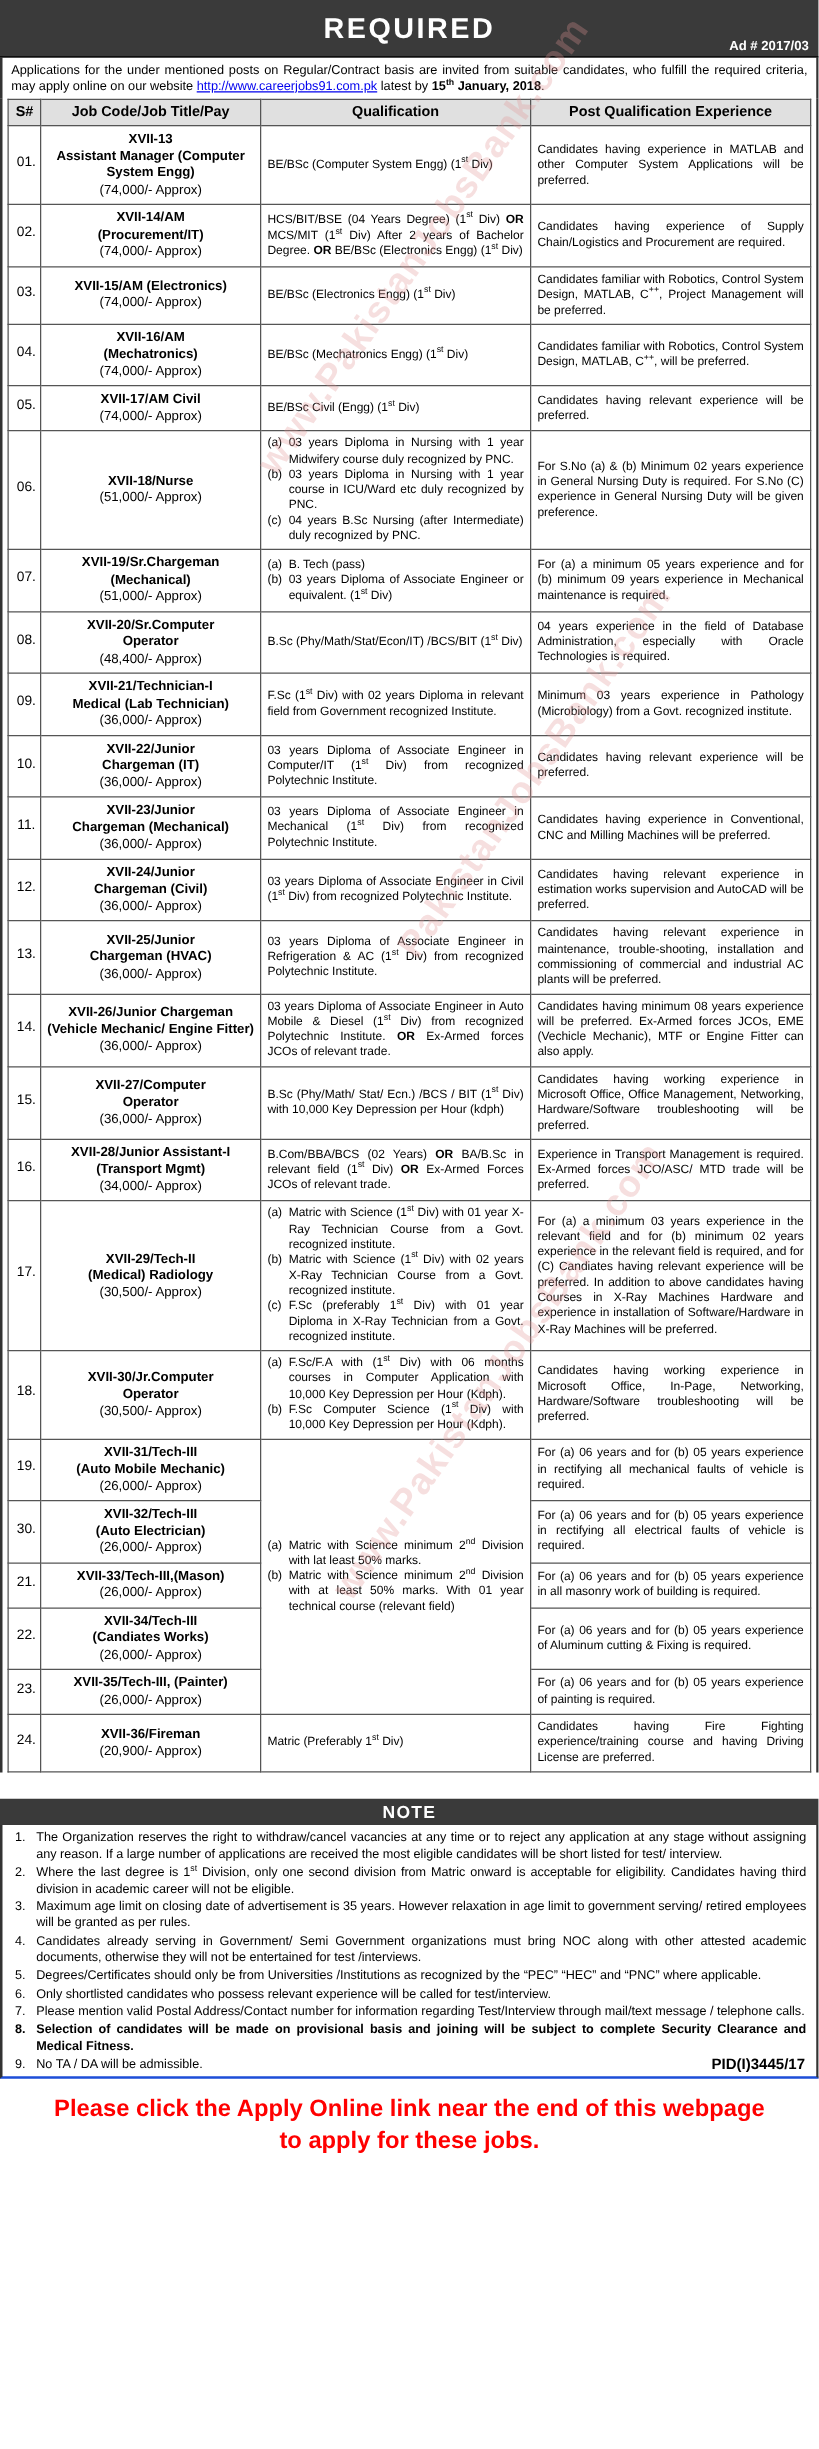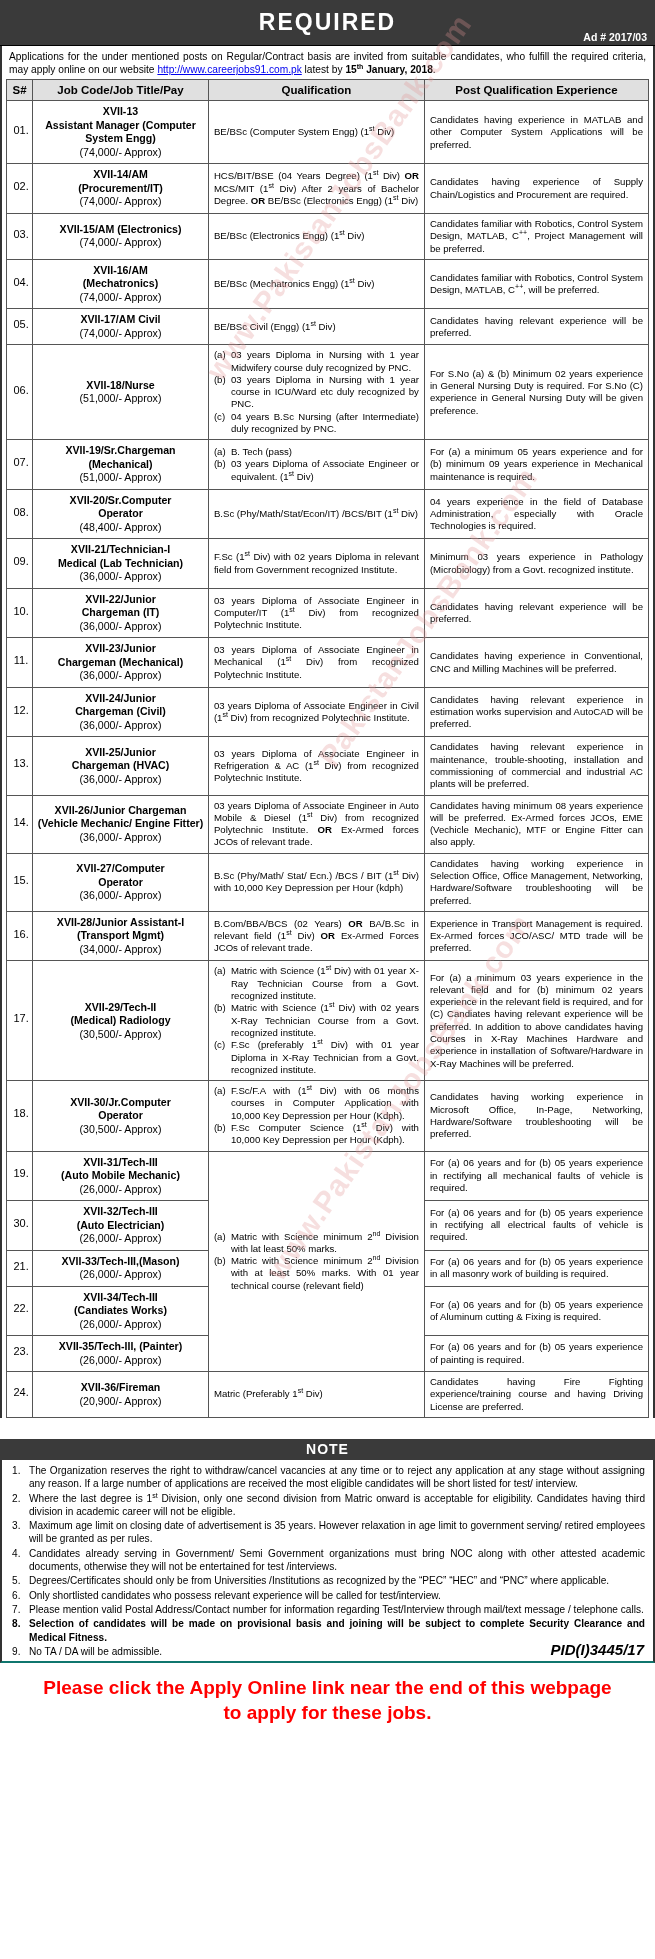--- a/index.html
+++ b/index.html
@@ -130,21 +130,21 @@
     font-size: 14px;
     font-weight: bold;
     letter-spacing: 1px;
     padding: 2px 0 3px 0;
     margin-top: 21px;
   }
   .notes {
     padding: 4px 8px 2px 8px;
     border-left: 2px solid #333;
     border-right: 2px solid #333;
-    border-bottom: 2px solid #0f766e;
+    border-bottom: 2px solid #1d4ed8;
     position: relative;
   }
   ol.notelist {
     margin: 0; padding: 0;
     list-style: none;
     counter-reset: n;
   }
   ol.notelist li {
     position: relative;
     padding-left: 19px;
@@ -160,23 +160,22 @@
     left: 2px;
     top: 0;
     width: 14px;
     text-align: left;
   }
   ol.notelist li.bold { font-weight: bold; }
   .pid {
     position: absolute;
     right: 9px;
     bottom: 3px;
-    font-size: 15px;
-    font-weight: bold;
-    font-style: italic;
+    font-size: 12px;
+    font-weight: bold;
   }
 
   
   .cta {
     color: #ff0000;
     font-size: 19px;
     font-weight: bold;
     text-align: center;
     line-height: 25px;
     padding: 12px 10px 14px 10px;
@@ -375,21 +374,21 @@
             <td class="exp">Candidates having minimum 08 years experience will be preferred. Ex-Armed forces JCOs, EME (Vechicle Mechanic), MTF or Engine Fitter can also apply.</td>
           </tr>
           <tr>
             <td class="sn">15.</td>
             <td class="job">
               <div class="code">XVII-27/Computer</div>
               <div class="ttl">Operator</div>
               <div class="pay">(36,000/- Approx)</div>
             </td>
             <td class="qual">B.Sc (Phy/Math/ Stat/ Ecn.) /BCS / BIT (1<sup>st</sup> Div) with 10,000 Key Depression per Hour (kdph)</td>
-            <td class="exp">Candidates having working experience in Selection Office, Office Management, Networking, Hardware/Software troubleshooting will be preferred.</td>
+            <td class="exp">Candidates having working experience in Microsoft Office, Office Management, Networking, Hardware/Software troubleshooting will be preferred.</td>
           </tr>
           <tr>
             <td class="sn">16.</td>
             <td class="job">
               <div class="code">XVII-28/Junior Assistant-I</div>
               <div class="ttl">(Transport Mgmt)</div>
               <div class="pay">(34,000/- Approx)</div>
             </td>
             <td class="qual">B.Com/BBA/BCS (02 Years) <b class="strong">OR</b> BA/B.Sc in relevant field (1<sup>st</sup> Div) <b class="strong">OR</b> Ex-Armed Forces JCOs of relevant trade.</td>
             <td class="exp">Experience in Transport Management is required. Ex-Armed forces JCO/ASC/ MTD trade will be preferred.</td>

